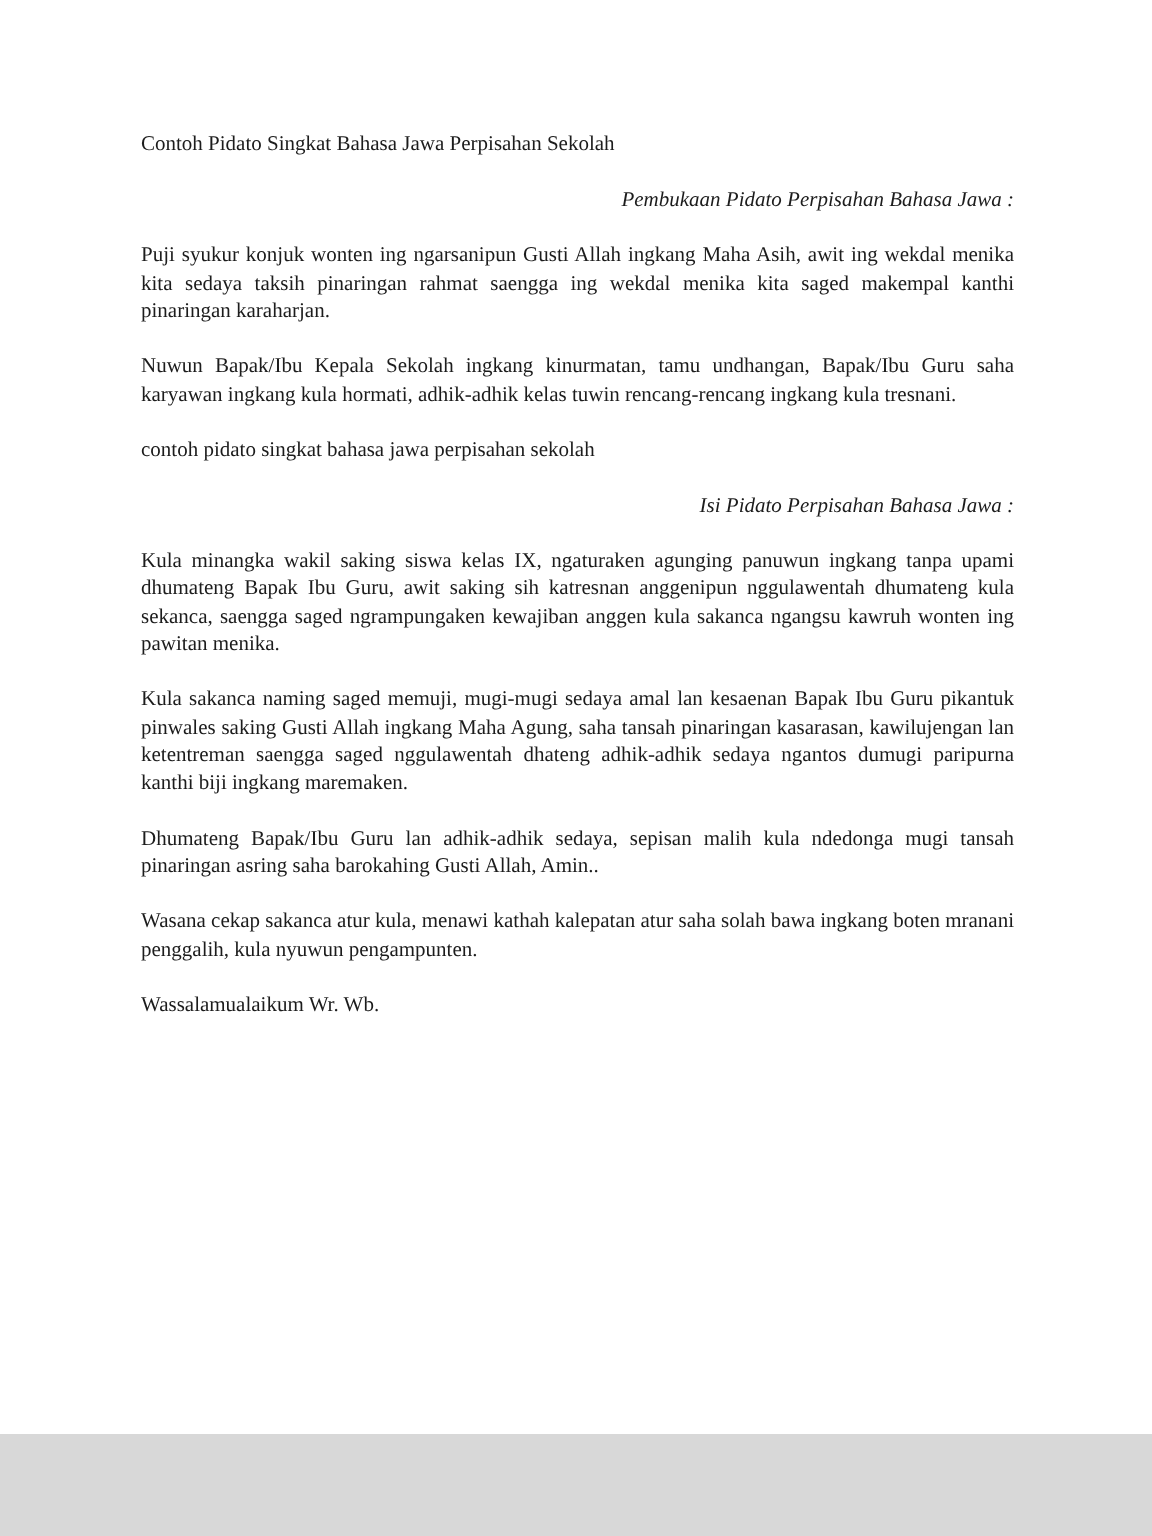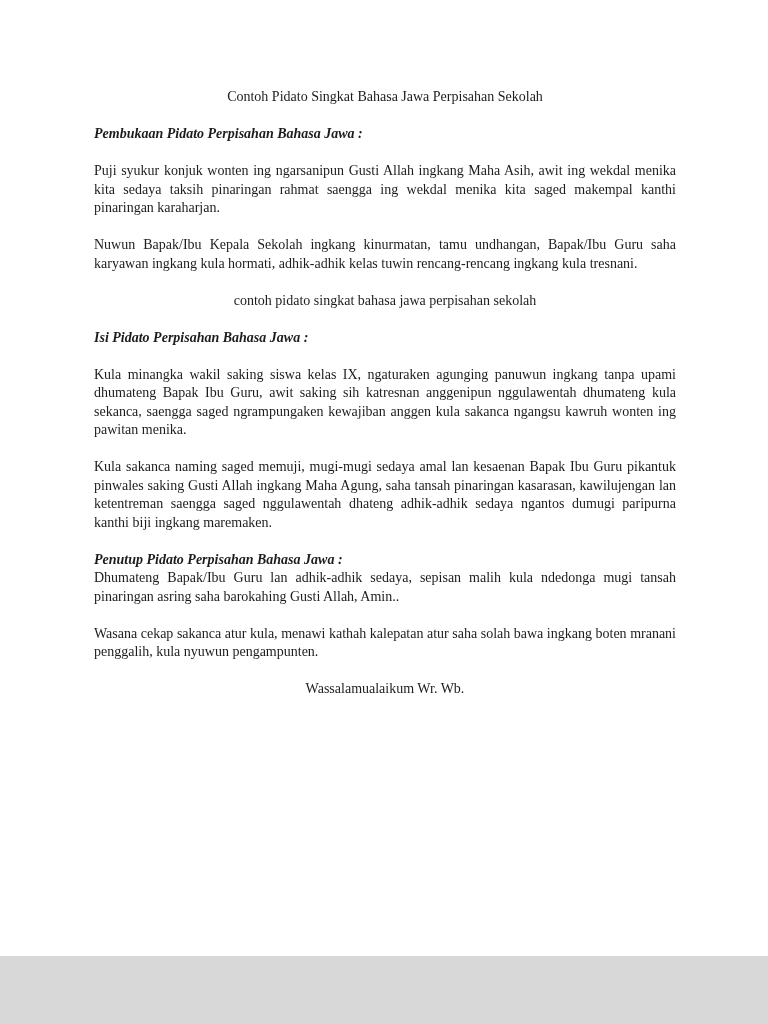--- a/index.html
+++ b/index.html
@@ -28,26 +28,25 @@
   .content p {
     margin: 0 0 18.5px 0;
   }
   .content p.no-gap {
     margin-bottom: 0;
   }
   .para {
     text-align: justify;
   }
   .line, .title {
-    text-align: center;
+    text-align: left;
   }
   .heading-italic {
     font-style: italic;
-    text-align: left;
-    font-weight: bold;
+    text-align: right;
   }
   .backdrop {
     width: 768px;
     height: 68px;
     background: #d8d8d8;
   }
 </style>
 </head>
 <body>
 
@@ -65,21 +64,20 @@
 
     <p class="line">contoh pidato singkat bahasa jawa perpisahan sekolah</p>
 
     <p class="heading-italic">Isi Pidato Perpisahan Bahasa Jawa :</p>
 
     <p class="para">Kula minangka wakil saking siswa kelas IX, ngaturaken agunging panuwun ingkang tanpa upami dhumateng Bapak Ibu Guru, awit saking sih katresnan anggenipun nggulawentah dhumateng kula sekanca, saengga saged ngrampungaken kewajiban anggen kula sakanca ngangsu kawruh wonten ing pawitan menika.</p>
 
     <p class="para">Kula sakanca naming saged memuji, mugi-mugi sedaya amal lan kesaenan Bapak Ibu Guru pikantuk pinwales saking Gusti Allah ingkang Maha Agung, saha tansah pinaringan kasarasan, kawilujengan lan ketentreman saengga saged nggulawentah dhateng adhik-adhik sedaya ngantos dumugi paripurna kanthi biji ingkang maremaken.</p>
 
 
-    <p class="heading-italic no-gap">Penutup Pidato Perpisahan Bahasa Jawa :</p>
 
     <p class="para">Dhumateng Bapak/Ibu Guru lan adhik-adhik sedaya, sepisan malih kula ndedonga mugi tansah pinaringan asring saha barokahing Gusti Allah, Amin..</p>
 
     <p class="para">Wasana cekap sakanca atur kula, menawi kathah kalepatan atur saha solah bawa ingkang boten mranani penggalih, kula nyuwun pengampunten.</p>
 
     <p class="line">Wassalamualaikum Wr. Wb.</p>
 
   </div>
 </div>
 <div class="backdrop"></div>

